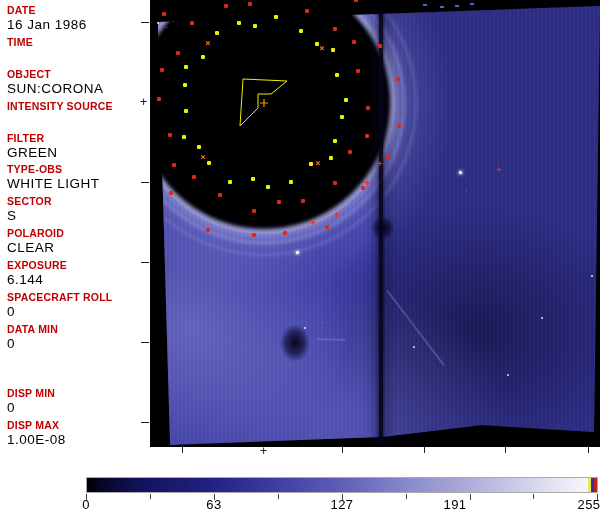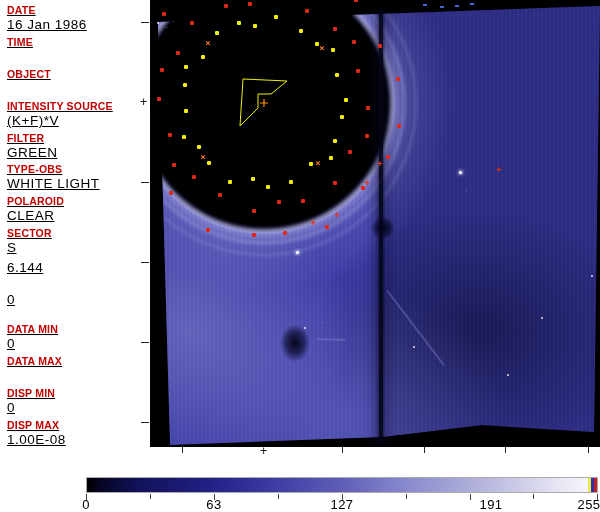--- a/index.html
+++ b/index.html
@@ -1,21 +1,21 @@
 <!DOCTYPE html>
 <html><head>
 <meta charset="utf-8">
 <style>
   html,body{margin:0;padding:0;background:#fff;}
   #root{position:relative;width:600px;height:512px;overflow:hidden;background:#fff;
         font-family:"Liberation Sans",sans-serif;}
 
   
   #metadata-panel{position:absolute;left:0;top:0;width:150px;height:447px;background:#fff;}
-  .field{height:31.9px;padding:4px 0 0 7px;box-sizing:border-box;overflow:hidden;text-decoration:underline;}
+  .field{height:31.9px;padding:4px 0 0 7px;box-sizing:border-box;overflow:hidden;}
   .flabel{font-size:10.5px;font-weight:bold;letter-spacing:0.2px;line-height:12px;}
   .fvalue{font-size:13.5px;color:#000;letter-spacing:0.5px;line-height:16px;margin-top:1px;}
 
   
   #image-area{position:absolute;left:150px;top:0;width:450px;height:447px;background:#000;overflow:hidden;}
   #film-quad{position:absolute;left:0;top:0;width:450px;height:447px;
     clip-path:polygon(8px 22px,450px 6px,444px 432px,332px 425px,232px 437px,20px 445px);
     background:
       repeating-linear-gradient(90deg, rgba(255,255,255,0.035) 0 1px, rgba(0,0,0,0.03) 1px 2px, transparent 2px 4px),
       radial-gradient(circle at 114px 103px, transparent 0 123px, rgba(195,195,242,0.9) 127px, rgba(170,170,230,0.55) 132px, rgba(142,142,216,0.3) 142px, rgba(132,132,210,0.18) 155px, transparent 190px),
@@ -69,53 +69,54 @@
   <div id="metadata-panel">
       <div class="field">
         <div class="flabel" style="color: rgb(192, 0, 0);">DATE</div>
         <div class="fvalue">16 Jan 1986</div>
       </div>
       <div class="field">
         <div class="flabel" style="color: rgb(192, 0, 0);">TIME</div>
       </div>
       <div class="field">
         <div class="flabel" style="color: rgb(192, 0, 0);">OBJECT</div>
+        <div class="fvalue">SUN:CORONA</div>
       </div>
       <div class="field">
         <div class="flabel" style="color: rgb(192, 0, 0);">INTENSITY SOURCE</div>
-        <div class="fvalue">(K+F)*V</div>
       </div>
       <div class="field">
         <div class="flabel" style="color: rgb(192, 0, 0);">FILTER</div>
         <div class="fvalue">GREEN</div>
       </div>
       <div class="field">
         <div class="flabel" style="color: rgb(192, 0, 0);">TYPE-OBS</div>
         <div class="fvalue">WHITE LIGHT</div>
       </div>
       <div class="field">
+        <div class="flabel" style="color: rgb(192, 0, 0);">SECTOR</div>
+        <div class="fvalue">S</div>
+      </div>
+      <div class="field">
         <div class="flabel" style="color: rgb(192, 0, 0);">POLAROID</div>
         <div class="fvalue">CLEAR</div>
       </div>
       <div class="field">
-        <div class="flabel" style="color: rgb(192, 0, 0);">SECTOR</div>
-        <div class="fvalue">S</div>
-      </div>
-      <div class="field">
+        <div class="flabel" style="color: rgb(192, 0, 0);">EXPOSURE</div>
         <div class="fvalue">6.144</div>
       </div>
       <div class="field">
+        <div class="flabel" style="color: rgb(192, 0, 0);">SPACECRAFT ROLL</div>
         <div class="fvalue">0</div>
       </div>
       <div class="field">
         <div class="flabel" style="color: rgb(192, 0, 0);">DATA MIN</div>
         <div class="fvalue">0</div>
       </div>
       <div class="field">
-        <div class="flabel" style="color: rgb(192, 0, 0);">DATA MAX</div>
       </div>
       <div class="field">
         <div class="flabel" style="color: rgb(192, 0, 0);">DISP MIN</div>
         <div class="fvalue">0</div>
       </div>
       <div class="field">
         <div class="flabel" style="color: rgb(192, 0, 0);">DISP MAX</div>
         <div class="fvalue">1.00E-08</div>
       </div>
     </div>
@@ -242,17 +243,17 @@
       <div class="cbar-tick" style="left: 342px; height: 6px;"></div>
       <div class="cbar-tick" style="left: 470px; height: 6px;"></div>
       <div class="cbar-tick" style="left: 597px; height: 6px;"></div>
       <div class="cbar-tick" style="left: 150px; height: 5px;"></div>
       <div class="cbar-tick" style="left: 278px; height: 5px;"></div>
       <div class="cbar-tick" style="left: 406px; height: 5px;"></div>
       <div class="cbar-tick" style="left: 533px; height: 5px;"></div>
       <div class="cbar-label" style="left: 86px;">0</div>
       <div class="cbar-label" style="left: 214px;">63</div>
       <div class="cbar-label" style="left: 342px;">127</div>
-      <div class="cbar-label" style="left: 491px;">191</div>
+      <div class="cbar-label" style="left: 455px;">191</div>
       <div class="cbar-label" style="left: 589px;">255</div>
     </div>
 
 </div>
 
 </body></html>

